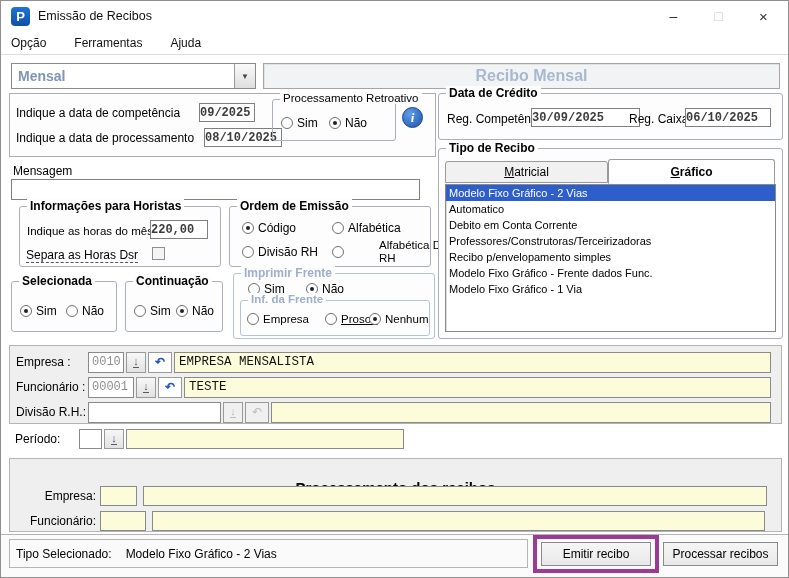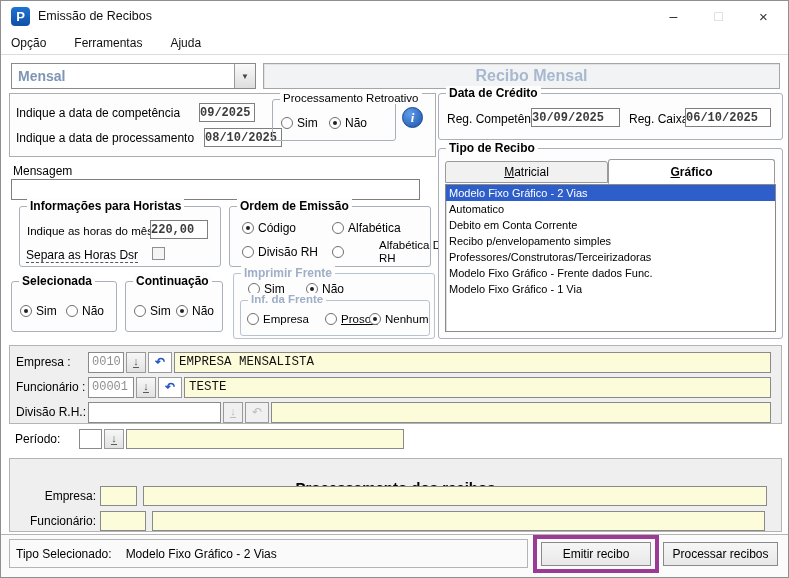--- a/index.html
+++ b/index.html
@@ -202,41 +202,41 @@
       <div class="radio" style="left:128px; top:12px; font-size:11.5px;">
         <span class="rb on"></span>
           <span>Nenhum</span>
       </div>
     </div>
   </div>
 
   <div class="group" style="left:437px; top:92px; width:345px; height:47px; background:#fdfdfd;">
     <div class="gtitle">Data de Crédito</div>
     <div class="lbl" style="left:8px; top:18px;">Reg. Competência</div>
-    <div class="field" style="left:92px; top:14px; width:89px; height:19px;">30/09/2025</div>
+    <div class="field" style="left:92px; top:14px; width:109px; height:19px;">30/09/2025</div>
     <div class="lbl" style="left:190px; top:18px;">Reg. Caixa</div>
     <div class="field" style="left:246px; top:14px; width:86px; height:19px;">06/10/2025</div>
   </div>
 
   <div class="group" style="left:437px; top:147px; width:345px; height:191px; background:#fdfdfd;">
     <div class="gtitle">Tipo de Recibo</div>
     <div class="tab inactive" style="left:6px; top:12px; width:163px; height:22px;">
       <span class="accel">M</span>
         <span>atricial</span>
     </div>
     <div class="tab active" style="left:169px; top:10px; width:167px; height:25px;">
       <span class="accel">G</span>
         <span>ráfico</span>
     </div>
     <div class="listbox" style="left:6px; top:35px; width:331px; height:148px;">
       <div class="list-item selected">Modelo Fixo Gráfico - 2 Vias</div>
       <div class="list-item">Automatico</div>
       <div class="list-item">Debito em Conta Corrente</div>
+      <div class="list-item">Professores/Construtoras/Terceirizadoras</div>
       <div class="list-item">Recibo p/envelopamento simples</div>
-      <div class="list-item">Professores/Construtoras/Terceirizadoras</div>
       <div class="list-item">Modelo Fixo Gráfico - Frente dados Func.</div>
       <div class="list-item">Modelo Fixo Gráfico - 1 Via</div>
     </div>
   </div>
 
   <div class="gray-panel" style="left:8px; top:344px; width:773px; height:79px;">
     <div class="erow" style="top:5px;">
       <span class="elbl">Empresa :</span>
       <div class="codef" style="width:36px; height:21px;">0010</div>
       <span class="gap"></span>

